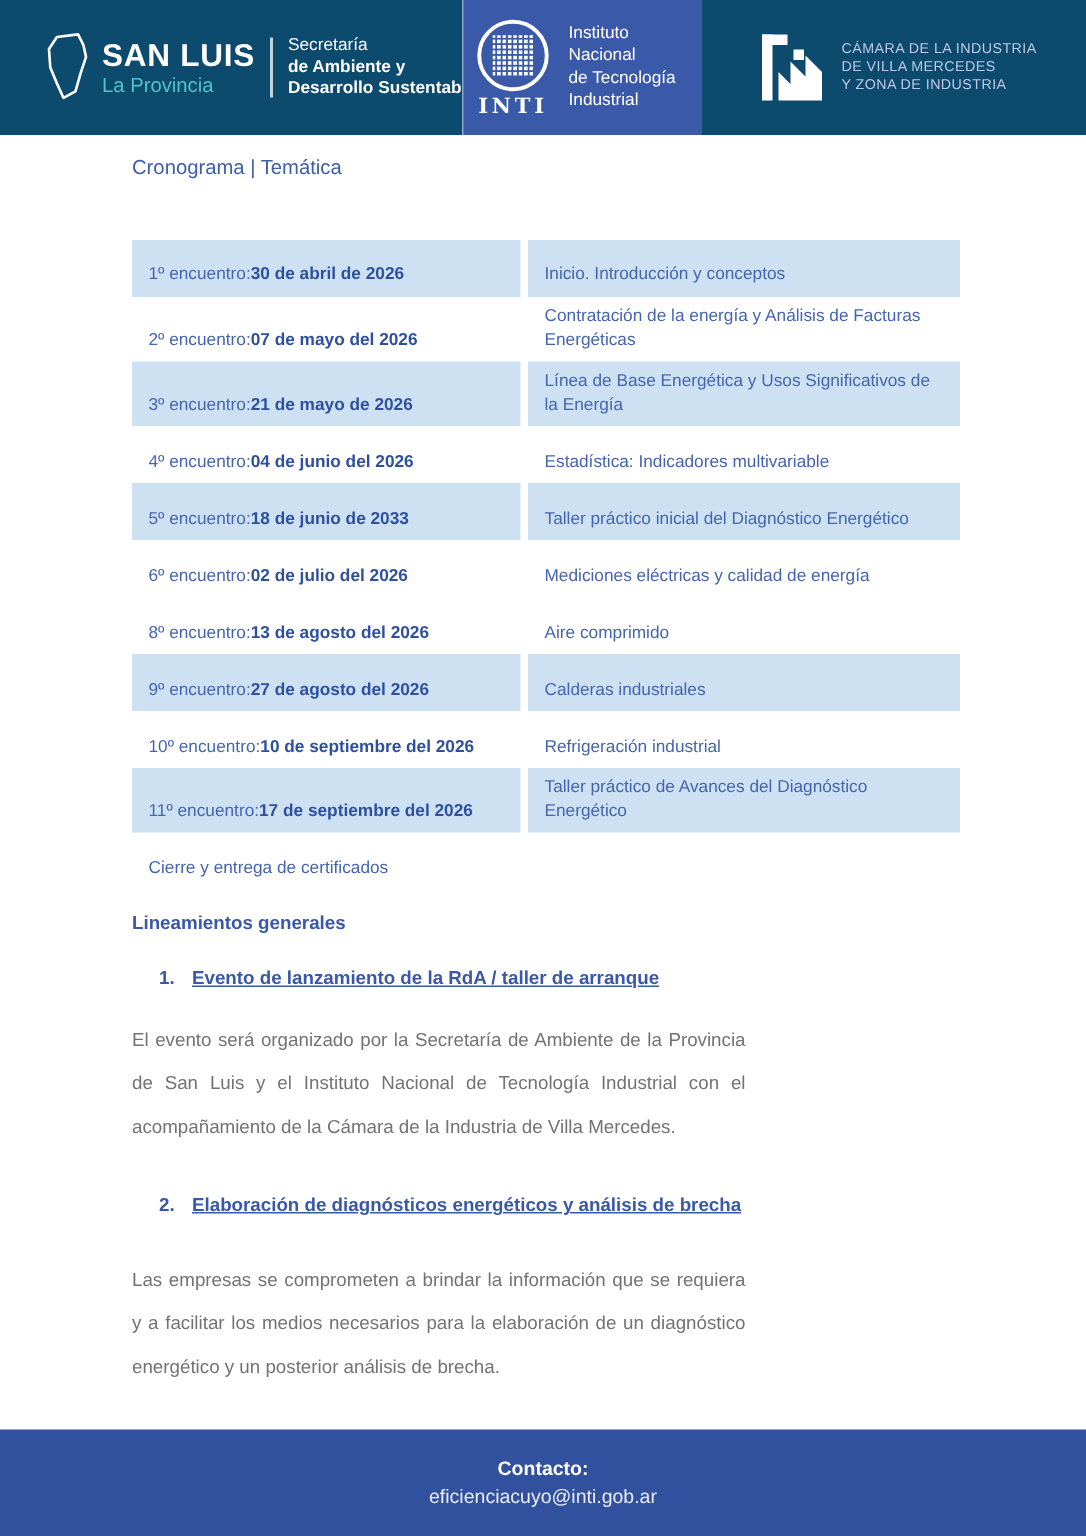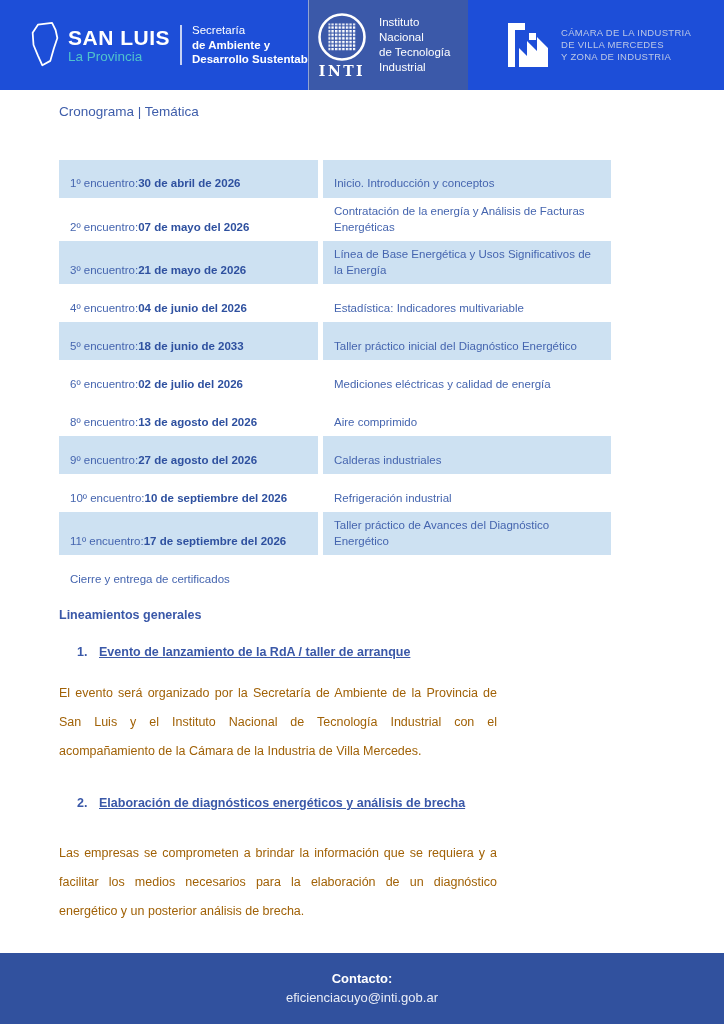--- a/index.html
+++ b/index.html
@@ -1,21 +1,21 @@
 <!DOCTYPE html>
 <html><head>
 <meta charset="utf-8">
 <style>
   * { margin:0; padding:0; box-sizing:border-box; }
   html,body { background:#ffffff; }
   body { font-family:"Liberation Sans", sans-serif; }
   .page { position:relative; width:724px; height:1024px; background:#ffffff; overflow:hidden; }
 
   
-  .topbar { position:absolute; top:0; left:0; width:724px; height:90px; background:#1d4ed8;
+  .topbar { position:absolute; top:0; left:0; width:724px; height:90px; background:#0c4a6e;
             display:flex; align-items:center; }
   .sl-group { display:flex; align-items:center; margin-left:30px; }
   .sl-map { width:30px; height:48px; }
   .sl-names { margin-left:8px; display:flex; flex-direction:column; line-height:1; }
   .sl-name { color:#ffffff; font-weight:bold; font-size:21px; letter-spacing:.5px; }
   .sl-tag  { color:#4FC2CC; font-size:13.5px; margin-top:2px; }
   .sl-div { width:2px; height:40px; background:rgba(255,255,255,.75); margin:0 10px; }
   .sl-sec { color:#ffffff; font-size:11.5px; line-height:1.25; }
   .sl-sec .l1 { font-weight:normal; }
   .sl-sec .l2, .sl-sec .l3 { font-weight:bold; }
@@ -26,37 +26,37 @@
   .inti-circle { width:50px; height:50px; }
   .inti-word { color:#ffffff; font-family:"DejaVu Serif", serif; font-weight:bold;
                font-size:14px; letter-spacing:2.5px; margin-top:1px; }
   .inti-text { color:#ffffff; font-size:11.5px; line-height:1.3; margin-left:12px; }
 
   .civm-group { position:absolute; left:505px; top:0; height:90px; display:flex; align-items:center; }
   .civm-icon { width:46px; height:54px; }
   .civm-text { color:#BCC8E6; font-size:9.5px; line-height:1.25; margin-left:10px; letter-spacing:.3px; }
 
   
-  .content { position:absolute; top:90px; left:0; width:584px; padding:0 87px 0 59px; color:#4060AC; }
+  .content { position:absolute; top:90px; left:0; width:584px; padding:0 87px 0 88px; color:#4060AC; }
   .crumb { margin-top:14px; font-size:13.5px; color:#3E5DAA; }
 
   .schedule { margin-top:41px; width:552px; font-size:11.5px; }
   .srow { display:grid; grid-template-columns:259px 288px; column-gap:5px; }
   .srow .cell { display:flex; align-items:flex-end; padding:6px 11px; min-height:38px;
                 color:#4565AF; line-height:1.35; }
   .srow.blue .cell { background:#CDE1F2; }
   .cell.left { white-space:nowrap; }
   .cell.left strong { color:#2E509F; font-weight:bold; }
 
   .lineamientos { margin-top:15px; }
   .l-heading { font-size:12.5px; font-weight:bold; color:#3A58A8; }
   .l-item { margin-top:23px; display:flex; font-size:12.5px; font-weight:bold; color:#3A58A8; }
   .l-item .num { margin-left:18px; width:22px; }
   .l-item .tit { text-decoration:underline; }
-  .l-para { margin-top:20px; font-size:12.5px; line-height:29px; text-align:justify; color:#a16207; }
+  .l-para { margin-top:20px; font-size:12.5px; line-height:29px; text-align:justify; color:#737373; }
   .l-para.second { margin-top:29px; }
   .gap-big { margin-top:30px; }
 
   
   .footer { position:absolute; left:0; bottom:0; width:724px; height:71px; background:#31519E;
             display:flex; flex-direction:column; align-items:center; justify-content:center;
             color:#ffffff; font-size:13px; line-height:1.45; }
   .footer .f-label { font-weight:bold; }
   .footer .f-email { color:#E8ECF6; text-decoration:none; }
 </style>

